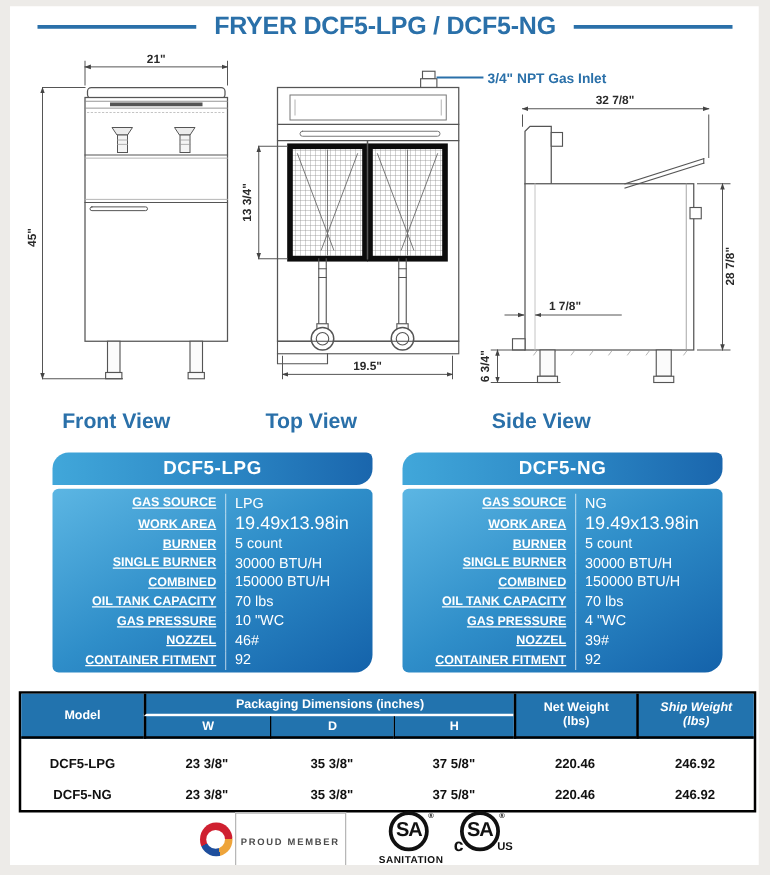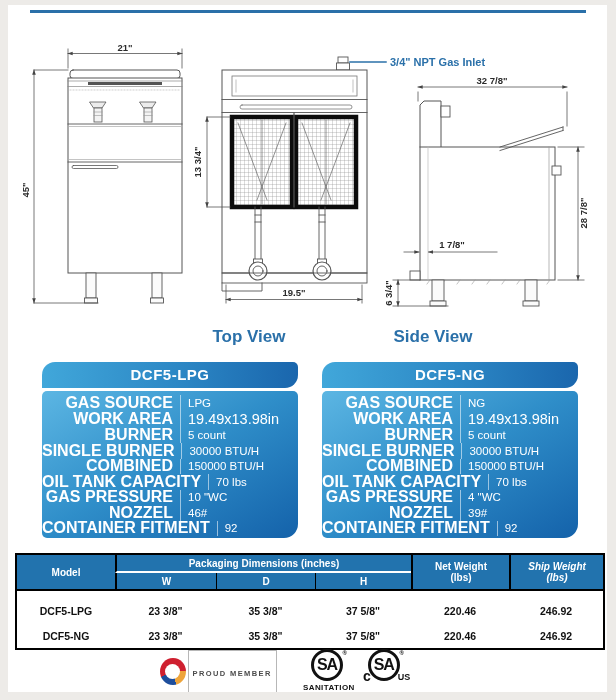--- a/index.html
+++ b/index.html
@@ -31,22 +31,22 @@
   .spec-card .hdr{height:26px;line-height:26px;text-align:center;color:#fff;
       font-size:15px;font-weight:bold;letter-spacing:.5px;
       background:linear-gradient(90deg,#41a7da 0%,#2b86c4 55%,#1a66ad 100%);
       border-radius:13px 5px 13px 0;}
   .spec-card .body{margin-top:3px;height:147px;padding-top:4px;box-sizing:border-box;
       background:linear-gradient(150deg,#5cb6e3 0%,#2f8ec9 48%,#1462aa 100%);
       border-radius:5px 5px 14px 5px;}
   .spec-row{display:flex;align-items:center;height:15.5px;color:#fff;}
   .spec-row.big{height:17px;}
   .spec-row .lab{flex:0 0 139px;box-sizing:border-box;text-align:left;padding-right:7px;
-      border-right:1.5px solid rgba(255,255,255,.55);font-size:16px;font-weight:bold;
-      height:100%;display:flex;align-items:center;justify-content:flex-end;white-space:nowrap;}
+      border-right:1.5px solid rgba(255,255,255,.55);font-size:10px;font-weight:bold;
+      height:100%;display:flex;align-items:center;justify-content:flex-end;white-space:nowrap;text-decoration:underline;}
   .spec-row .val{padding-left:7px;font-size:11.5px;font-weight:normal;white-space:nowrap;}
   .spec-row.big .val{font-size:14.5px;}
 
   
   #pack-table{position:absolute;left:15px;top:553px;width:586px;border:2.5px solid #000;
       border-collapse:separate;border-spacing:0;table-layout:fixed;background:#fff;}
   #pack-table th{background:#2273ae;color:#fff;font-size:10px;font-weight:bold;
       padding:0;height:16px;vertical-align:middle;text-align:center;
       border-bottom:2.5px solid #000;}
   #pack-table .th-pack{border-left:2.5px solid #000;border-bottom:2px solid #fff;}
@@ -87,20 +87,21 @@
 
 <div id="page">
 
   <div class="frame top"></div>
   <div class="frame bottom"></div>
   <div class="frame left"></div>
   <div class="frame right"></div>
 
   <div class="titlebar">
     <div class="rule l"></div>
+    <h1>FRYER DCF5-LPG / DCF5-NG</h1>
     <div class="rule r"></div>
   </div>
 
   <svg id="drawings" width="616" height="285" viewBox="0 0 616 285">
     <defs>
       <marker id="arr" viewBox="0 0 10 10" refX="9" refY="5" markerWidth="6.5" markerHeight="6.5" orient="auto-start-reverse">
         <path d="M0 1.5 L10 5 L0 8.5 z" fill="#444"></path>
       </marker>
       <pattern id="mesh" width="4" height="4" patternUnits="userSpaceOnUse">
         <path d="M0 0H4M0 0V4" stroke="#8a8a8a" stroke-width="0.6" fill="none"></path>
@@ -267,20 +268,21 @@
 
       <g stroke="#555" stroke-width="0.8" fill="none">
         <line x1="393" y1="240" x2="420" y2="240"></line>
         <line x1="393" y1="266" x2="448" y2="266"></line>
         <line x1="398" y1="240" x2="398" y2="266" marker-start="url(#arr)" marker-end="url(#arr)"></line>
       </g>
       <text x="391.5" y="253" text-anchor="middle" transform="rotate(-90 391.5 253)">6 3/4"</text>
     </g>
   </svg>
 
+  <div class="view-label" style="left:93px;">Front View</div>
   <div class="view-label" style="left:249px;">Top View</div>
   <div class="view-label" style="left:433px;">Side View</div>
 
   <div class="spec-card" style="left:42px;">
     <div class="hdr">DCF5-LPG</div>
     <div class="body">
       <div class="spec-row">
           <div class="lab">GAS SOURCE</div>
           <div class="val">LPG</div>
         </div>

